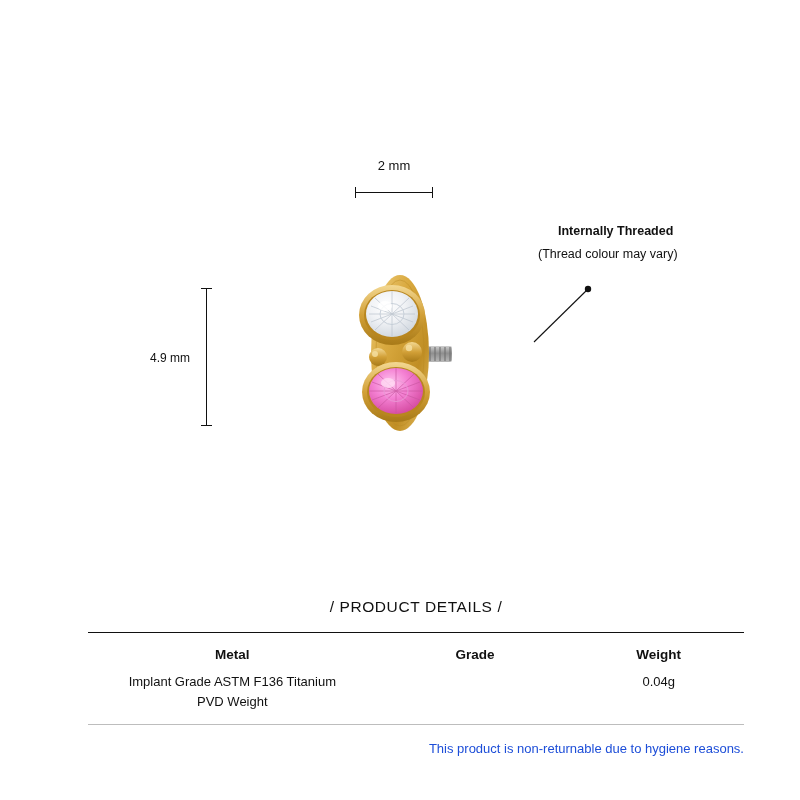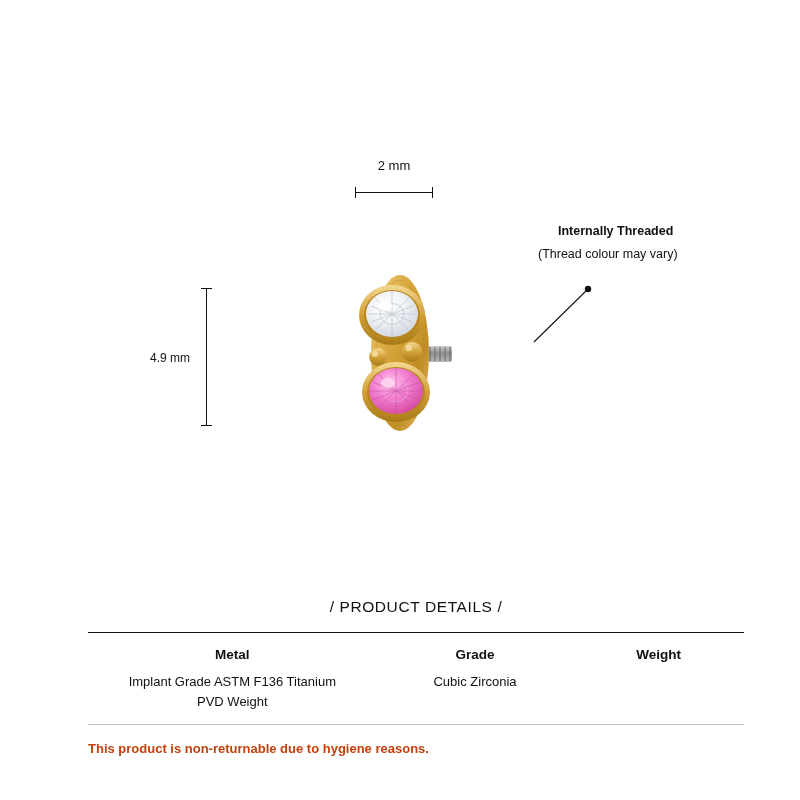--- a/index.html
+++ b/index.html
@@ -162,25 +162,24 @@
     color: #111;
     margin-bottom: 10px;
   }
   .spec-value {
     font-size: 13px;
     color: #111;
     line-height: 1.55;
     text-align: center;
   }
   .footnote {
-    text-align: left;
+    text-align: right;
     font-size: 13px;
-    color: #c2410c;
+    color: #1d4ed8;
     padding-top: 16px;
-    font-weight: bold;
   }
 </style>
 </head>
 <body>
 
 <div class="stage">
 
   <div class="width-label">2 mm</div>
   <div class="width-rule"></div>
 
@@ -279,24 +278,24 @@
     <div class="hr"></div>
 
     <div class="spec-row">
       <div class="spec-col metal">
         <div class="spec-title">Metal</div>
         <div class="spec-value">Implant Grade ASTM F136 Titanium</div>
         <div class="spec-value">PVD Weight</div>
       </div>
       <div class="spec-col stone">
         <div class="spec-title">Grade</div>
-        <div class="spec-value">Cubic Zirconia</div>
       </div>
       <div class="spec-col weight">
         <div class="spec-title">Weight</div>
+        <div class="spec-value">0.04g</div>
       </div>
     </div>
 
     <div class="hr-thin"></div>
     <div class="footnote">This product is non-returnable due to hygiene reasons.</div>
   </div>
 
 </div>
 
 </body></html>

